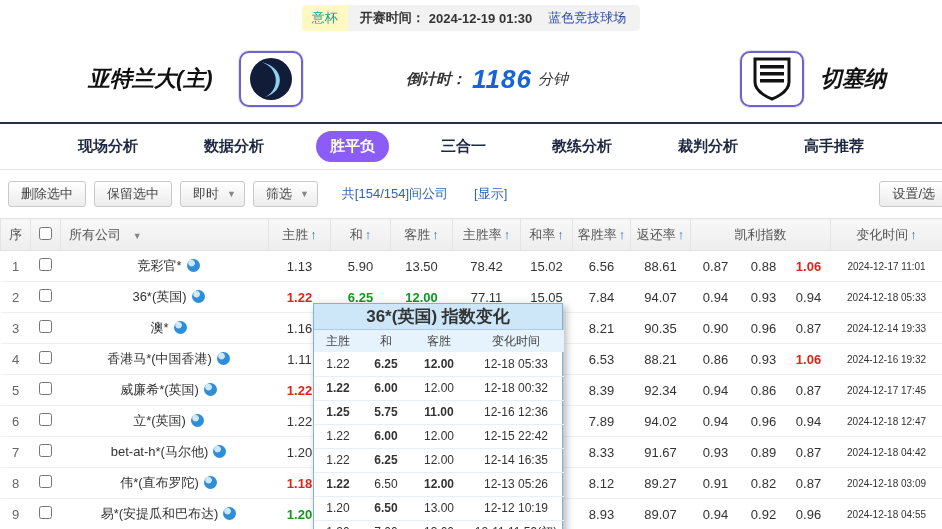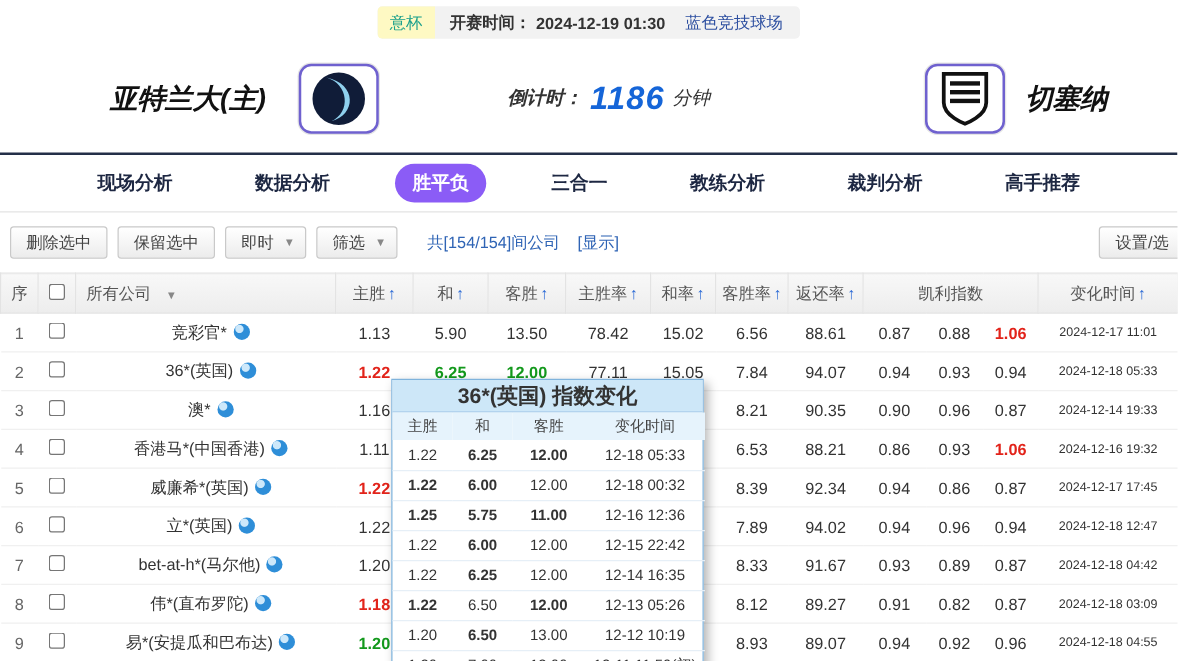--- a/index.html
+++ b/index.html
@@ -37,21 +37,21 @@
   .tab.active { background:#8b5cf6; color:#fff;font-family:Liberation Serif, serif; }
 
   
   .toolbar { height:48px; display:flex; align-items:center; gap:8px; padding:0 8px; position:relative; }
   .tb-btn, .tb-select { height:26px; padding:0 12px; border:1px solid #c9c9c9; border-radius:3px;
           background:linear-gradient(#ffffff,#ececec); color:#444; font-size:13px;
           display:flex; align-items:center; cursor:pointer; white-space:nowrap; }
   .tb-select { padding-right:8px; }
   .caret { color:#888; font-size:9px; margin-left:8px; }
   .company-count { color:#2f64b5; margin-left:16px; white-space:nowrap; }
-  .display-link { color:#2f64b5; margin-left:6px; cursor:pointer; white-space:nowrap; }
+  .display-link { color:#2f64b5; margin-left:18px; cursor:pointer; white-space:nowrap; }
   .settings-btn { position:absolute; right:-6px; top:11px; }
 
   
   table.odds { width:942px; border-collapse:collapse; table-layout:fixed; }
   table.odds th { height:32px; background:linear-gradient(#f8f8f8,#ededed); font-weight:normal;
                   color:#555; border:1px solid #e3e3e3; border-left:none; white-space:nowrap; overflow:hidden; }
   table.odds th:first-child { border-left:1px solid #e3e3e3; }
   table.odds td { height:31px; text-align:center; border-bottom:1px solid #f0f0f0;
                   white-space:nowrap; overflow:hidden; }
   td.company, th.company { text-align:left; padding-left:8px; }

